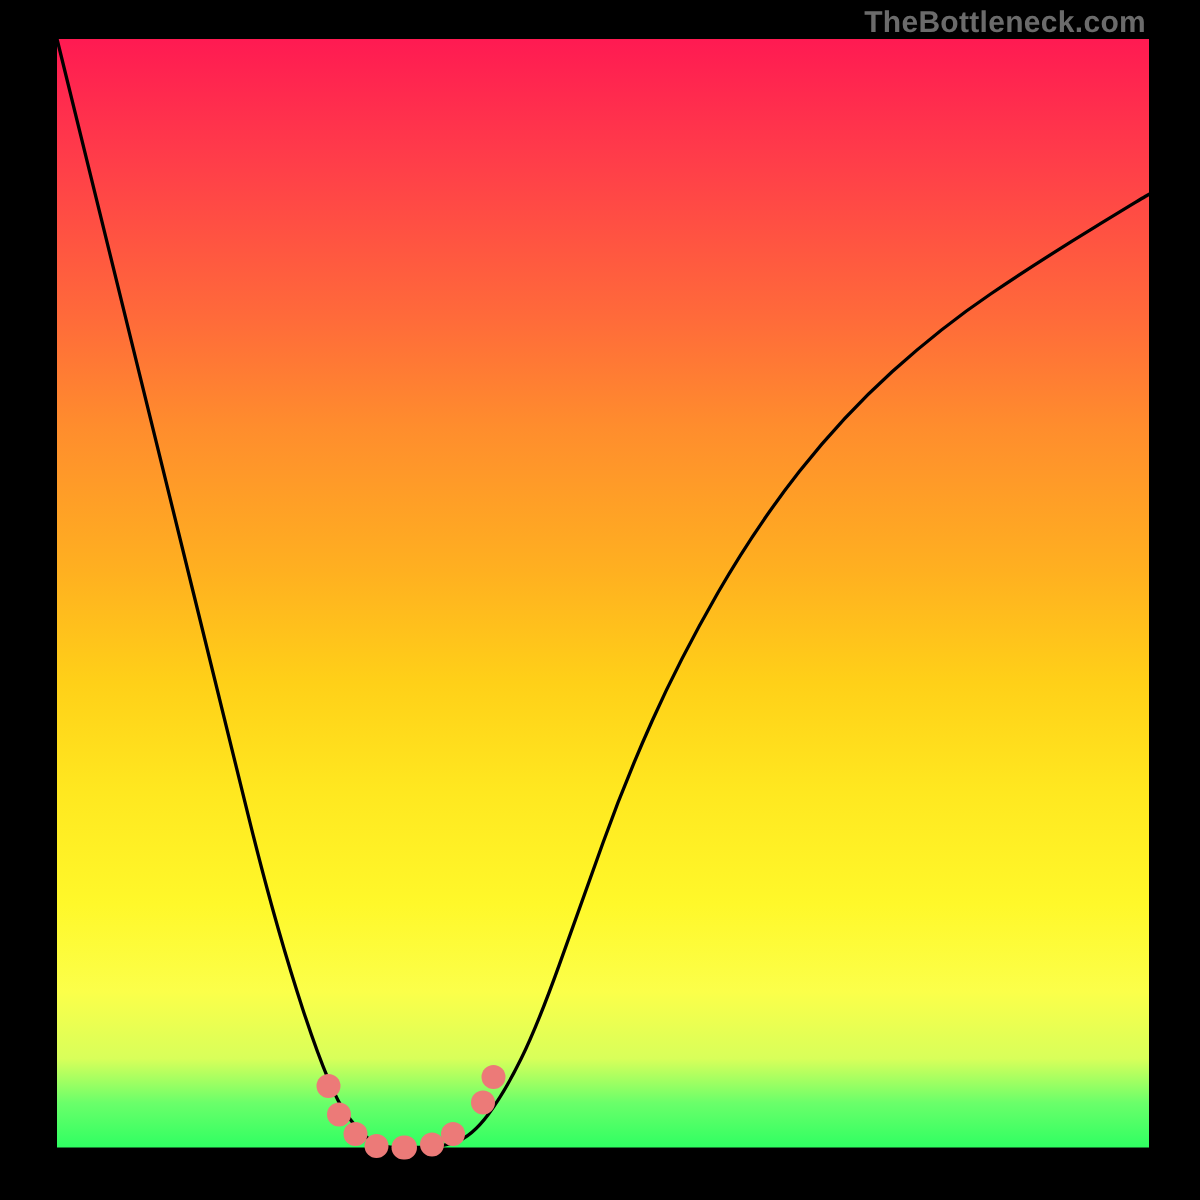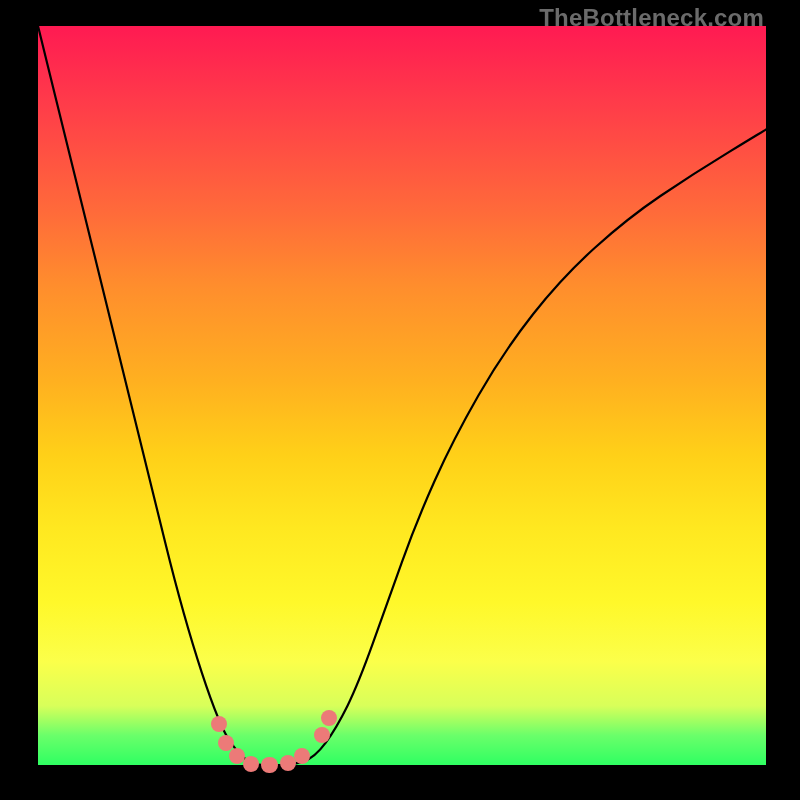--- a/index.html
+++ b/index.html
@@ -56,14 +56,14 @@
       <div class="bead" style="left: 210.536px; top: 716.347px; width: 16.016px; height: 16.016px;"></div>
       <div class="bead" style="left: 217.816px; top: 734.822px; width: 16.016px; height: 16.016px;"></div>
       <div class="bead" style="left: 228.736px; top: 748.124px; width: 16.016px; height: 16.016px;"></div>
       <div class="bead" style="left: 243.296px; top: 755.514px; width: 16.016px; height: 16.016px;"></div>
       <div class="bead" style="left: 261.496px; top: 756.992px; width: 16.016px; height: 16.016px;"></div>
       <div class="bead" style="left: 279.696px; top: 754.775px; width: 16.016px; height: 16.016px;"></div>
       <div class="bead" style="left: 294.256px; top: 748.124px; width: 16.016px; height: 16.016px;"></div>
       <div class="bead" style="left: 313.912px; top: 727.432px; width: 16.016px; height: 16.016px;"></div>
       <div class="bead" style="left: 321.192px; top: 710.435px; width: 16.016px; height: 16.016px;"></div>
     </div>
-  <div class="watermark" style="right: 36px; top: 4px; font-size: 24px;">TheBottleneck.com</div>
+  <div class="watermark" style="right: 36px; top: 4px; font-size: 20px;">TheBottleneck.com</div>
 </div>
 
 </body></html>

